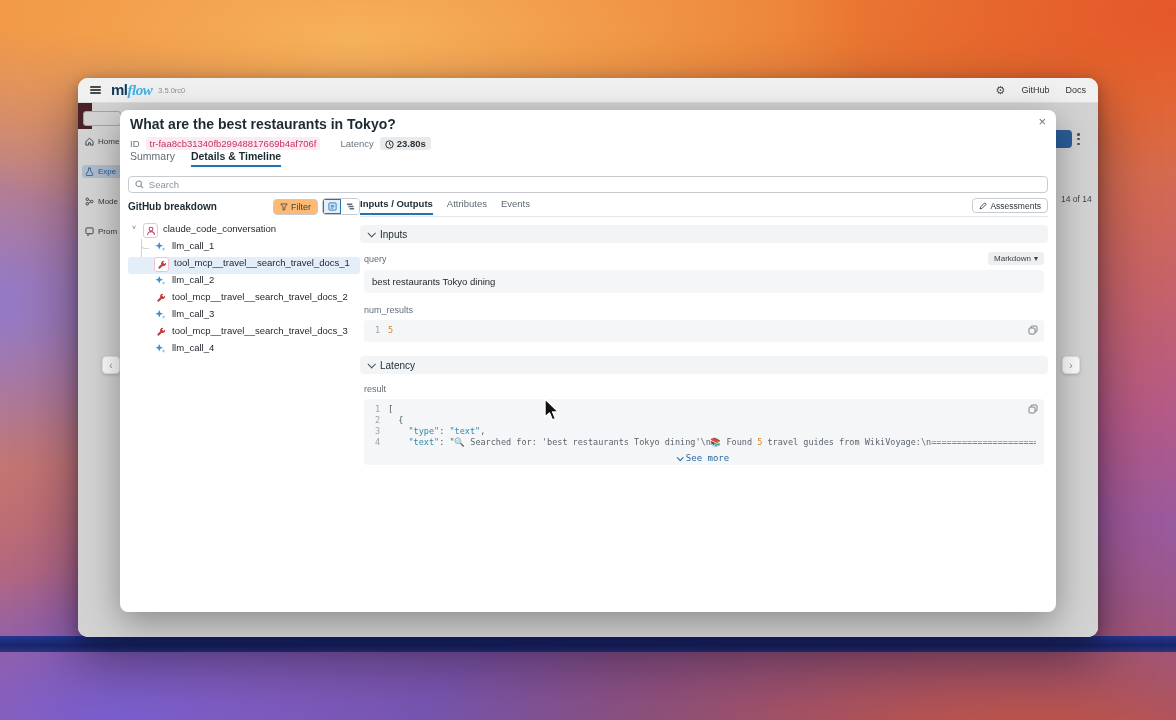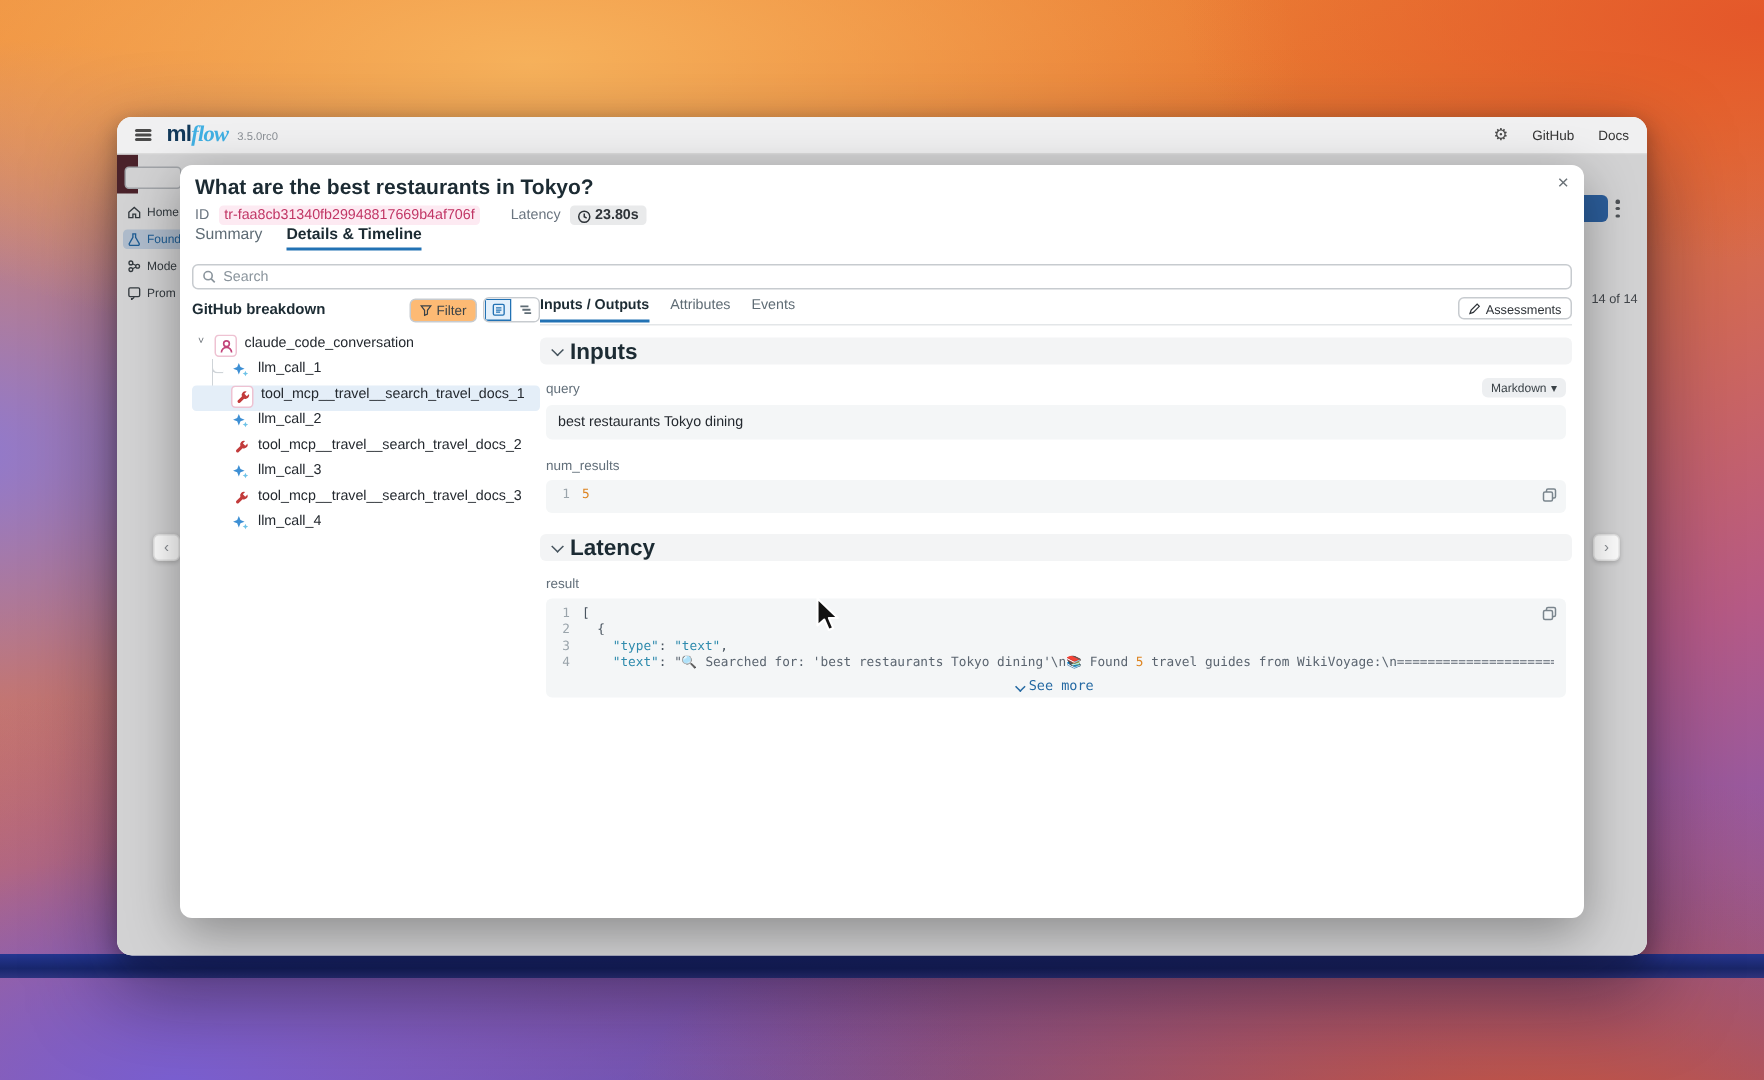--- a/index.html
+++ b/index.html
@@ -31,21 +31,21 @@
   .version { font-size:7.5px; color:#8b9096; margin-left:6px; }
   .topbar-right { margin-left:auto; display:flex; align-items:center; gap:16px; }
   .gear { font-size:11px; color:#4a4a4a; line-height:1; cursor:pointer; }
   .toplink { font-size:9px; color:#333; cursor:pointer; }
 
   
   .underlay { position:absolute; inset:25px 0 0 0; background:#fff; }
   .red-frag { position:absolute; left:0; top:0; width:14px; height:26px; background:#55242c; }
   .sb-search { position:absolute; left:5px; top:8px; width:38px; height:15px; background:#fff; border:1px solid #c2c6ca; border-radius:3px; }
   .sb-nav { position:absolute; left:4px; top:32px; width:44px; }
-  .sb-item { display:flex; align-items:center; gap:4px; height:13px; margin-bottom:5px; padding:0 3px; font-size:8px; color:#3a4247; border-radius:3px; cursor:pointer; white-space:nowrap; overflow:hidden; }
+  .sb-item { display:flex; align-items:center; gap:4px; height:13px; margin-bottom:17px; padding:0 3px; font-size:8px; color:#3a4247; border-radius:3px; cursor:pointer; white-space:nowrap; overflow:hidden; }
   .sb-item.active { background:#d2e3f5; color:#1f6cb0; }
   .sb-ic { width:9px; height:9px; flex:0 0 9px; display:inline-flex; }
   .blue-btn-frag { position:absolute; left:960px; top:27px; width:34px; height:18px; background:#2f6db8; border-radius:4px; }
   .kebab { position:absolute; left:999px; top:30px; width:3px; height:12px; display:flex; flex-direction:column; justify-content:space-between; }
   .kebab i { width:2.5px; height:2.5px; background:#5a5f64; border-radius:50%; display:block; }
   .pager { position:absolute; left:983px; top:91px; font-size:8.5px; color:#4a4f54; }
   .dim { position:absolute; inset:25px 0 0 0; background:rgba(28,32,36,.2); z-index:2; }
 
   .nav-arrow { position:absolute; width:18px; height:18px; background:#fdfdfd; border:1px solid #e2e2e2; border-radius:4px;
     display:flex; align-items:center; justify-content:center; font-size:10px; color:#8a8f94; z-index:3; cursor:pointer;
@@ -91,21 +91,21 @@
   .ticon { width:13px; height:13px; flex:0 0 13px; display:inline-flex; align-items:center; justify-content:center; }
   .ticon.boxed { width:15px; height:15px; flex:0 0 15px; border:1px solid #eec2d2; border-radius:3px; background:#fff; }
 
   
   .m-right { position:absolute; left:240px; top:88px; right:8px; bottom:8px; }
   .rp-tabs { display:flex; align-items:flex-start; gap:14px; height:19px; border-bottom:1px solid #e3e6e8; }
   .rp-tab { font-size:9.5px; color:#5f6c75; padding-bottom:4px; cursor:pointer; }
   .rp-tab.active { color:#1c2b33; font-weight:700; border-bottom:2px solid #2272b4; }
   .btn-assess { margin-left:auto; display:flex; align-items:center; gap:3px; border:1px solid #c7cbcf; border-radius:4px; height:15px; padding:0 6px; font-size:8.5px; color:#2e3338; background:#fff; cursor:pointer; }
   .sec-head { display:flex; align-items:center; gap:6px; height:18px; background:#f3f4f5; border-radius:4px; padding:0 8px; margin-top:8px; cursor:pointer; }
-  .sec-title { font-size:15px; font-weight:700; color:#1c2b33; }
+  .sec-title { font-size:10px; font-weight:400; color:#1c2b33; }
   .chev-dn { width:6px; height:6px; border-right:1.4px solid #44525c; border-bottom:1.4px solid #44525c; transform:rotate(45deg) translateY(-1px); }
   .fld-row { display:flex; align-items:center; margin-top:9px; padding:0 4px; }
   .fld-label { font-size:9px; color:#626f7a; }
   .md-select { margin-left:auto; display:flex; align-items:center; gap:3px; background:#edeff1; border-radius:4px; height:13px; padding:0 6px; font-size:8px; color:#3a4247; cursor:pointer; }
   .val-box { margin:5px 4px 0 4px; background:#f4f6f7; border-radius:4px; min-height:23px; display:flex; align-items:center; padding:0 8px; font-size:9.5px; color:#24292f;text-align:right; }
   .code-box { position:relative; margin:5px 4px 0 4px; background:#f4f6f7; border-radius:4px; padding:5px 8px 4px 6px;
     font-family:"DejaVu Sans Mono",monospace; font-size:8.5px; color:#4a5560; overflow:hidden; }
   .code-line { display:flex; height:11px; line-height:11px; overflow:hidden; }
   .ln { width:10px; flex:0 0 10px; text-align:right; color:#9aa4ab; margin-right:8px; }
   .lc { white-space:pre; overflow:hidden; }
@@ -153,21 +153,21 @@
               </svg>
             </span>
             <span class="sb-lb">Home</span>
           </div>
           <div class="sb-item active">
             <span class="sb-ic">
               <svg width="9" height="9" viewBox="0 0 10 10">
                 <path d="M4 1 h2 v2.6 l2.6 4.5 a1 1 0 0 1 -.9 1.5 H2.3 a1 1 0 0 1 -.9 -1.5 L4 3.6 Z" fill="none" stroke="#1f6cb0" stroke-width="1"></path>
               </svg>
             </span>
-            <span class="sb-lb">Found</span>
+            <span class="sb-lb">Expe</span>
           </div>
           <div class="sb-item">
             <span class="sb-ic">
               <svg width="9" height="9" viewBox="0 0 10 10">
                 <circle cx="2.5" cy="2.5" r="1.4" fill="none" stroke="#3a4247"></circle>
                 <circle cx="7.5" cy="5" r="1.4" fill="none" stroke="#3a4247"></circle>
                 <circle cx="2.5" cy="7.5" r="1.4" fill="none" stroke="#3a4247"></circle>
                 <path d="M3.7 3.1 L6.3 4.4 M3.7 6.9 L6.3 5.6" stroke="#3a4247" stroke-width=".8"></path>
               </svg>
             </span>

